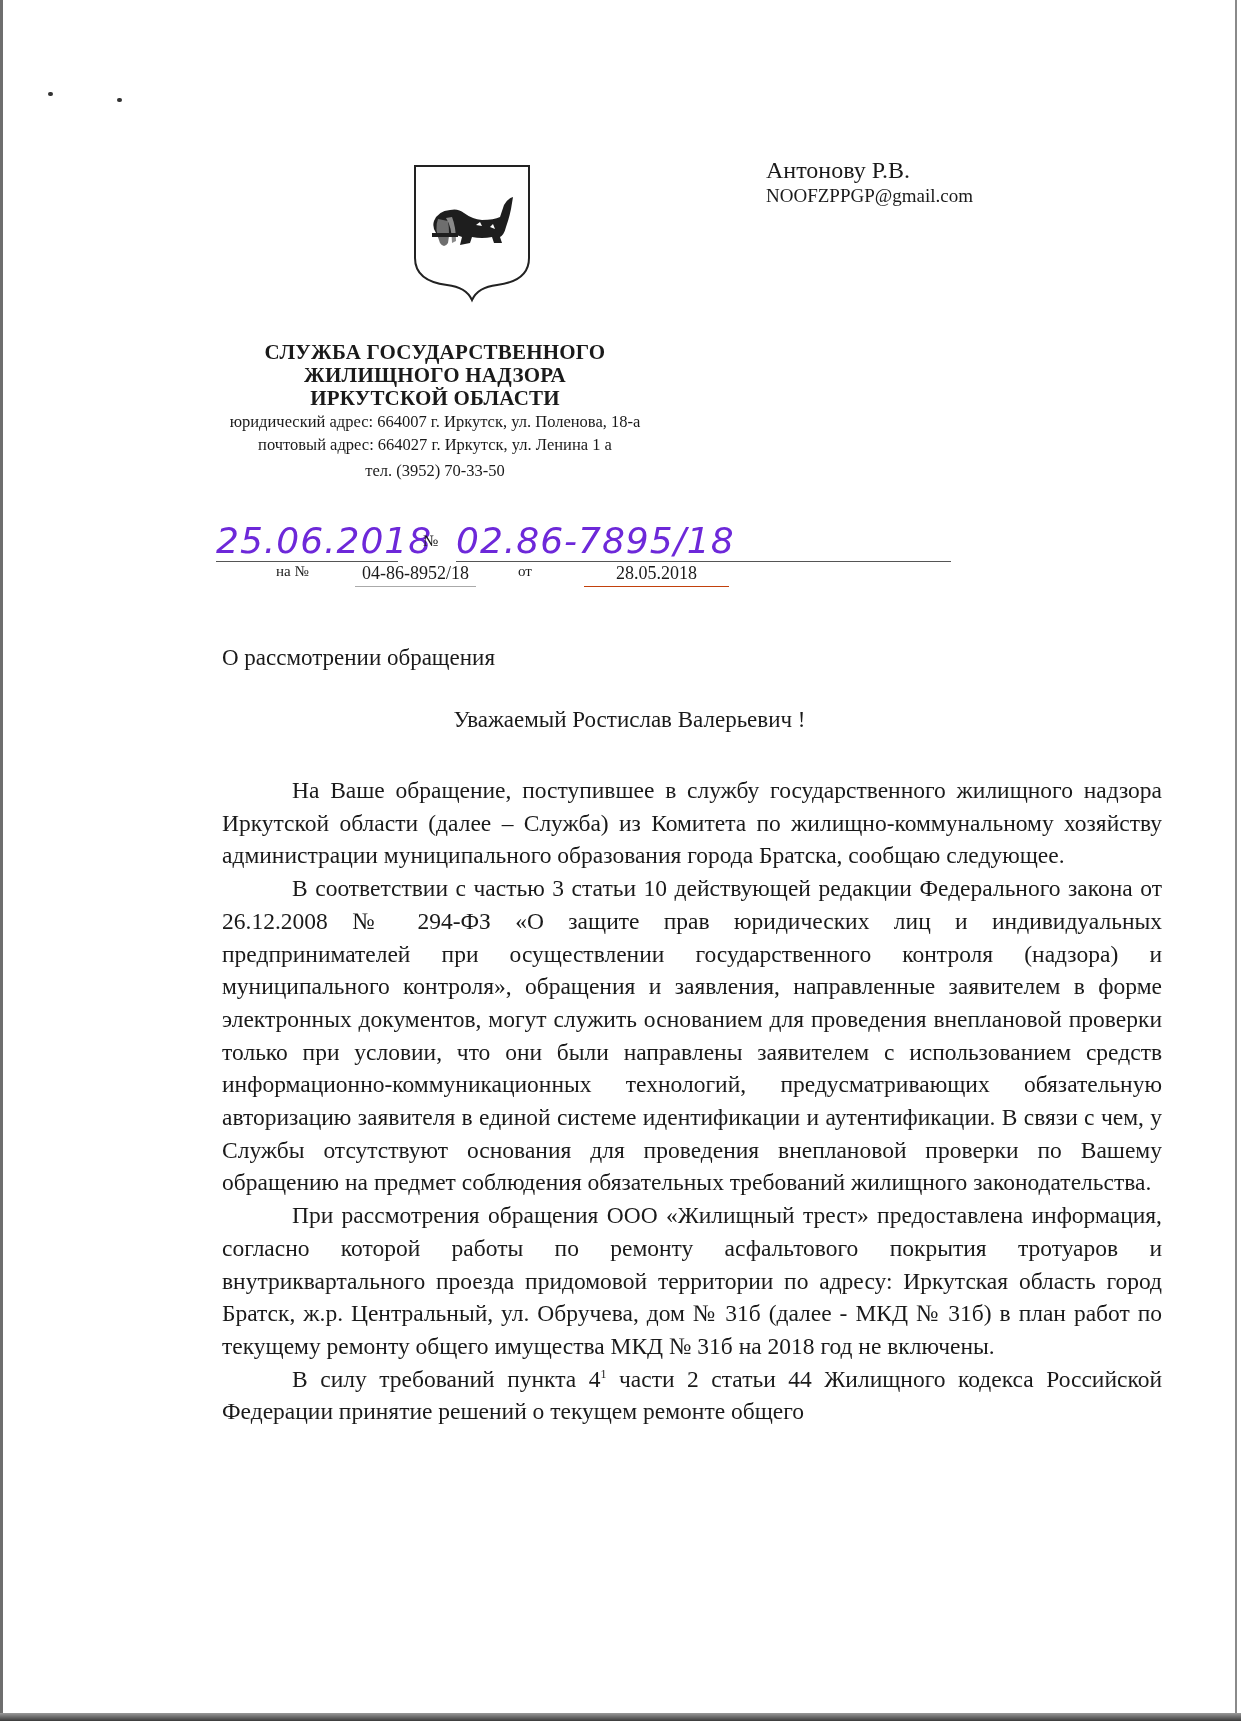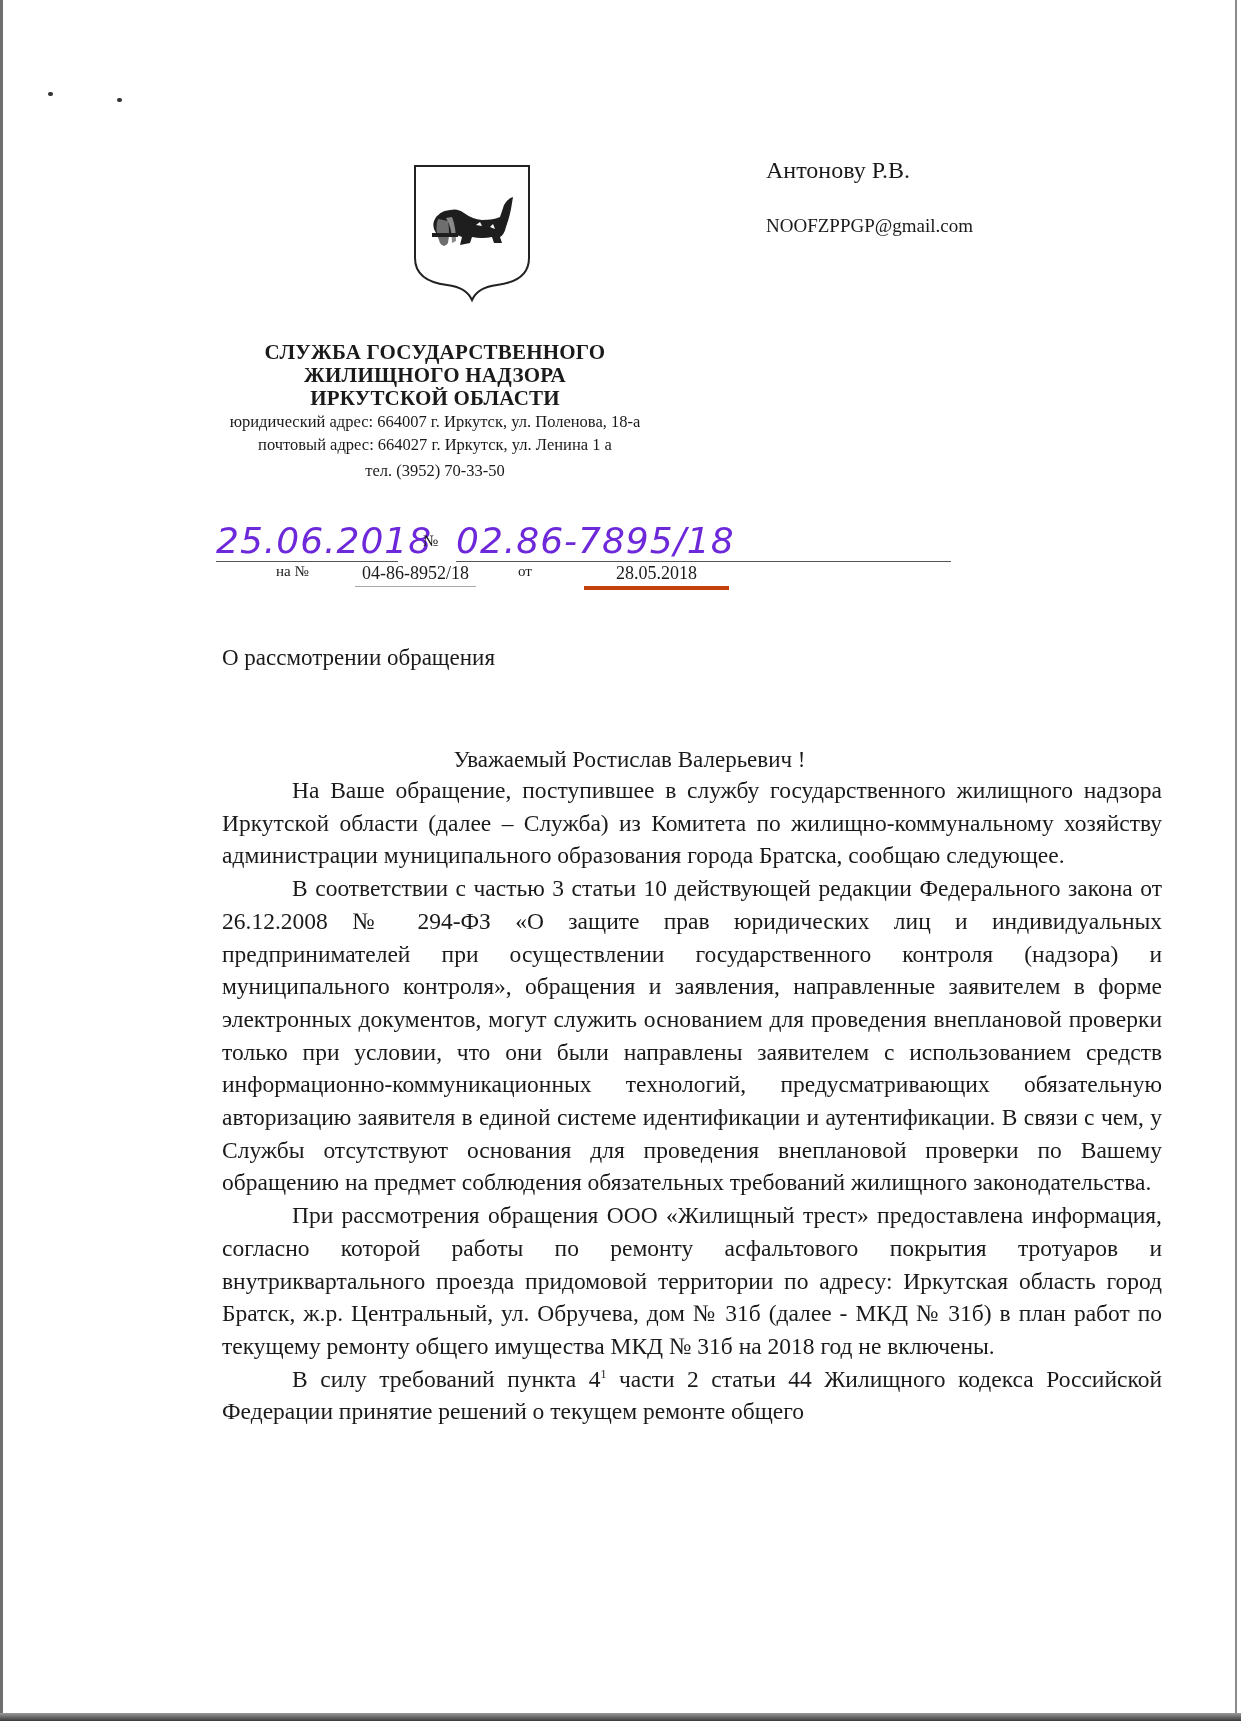--- a/index.html
+++ b/index.html
@@ -15,37 +15,37 @@
   .emblem { position: absolute; left: 412px; top: 163px; width: 120px; height: 140px; }
 
   .org-block { position: absolute; left: 210px; top: 322px; width: 450px; text-align: center; margin-top: 19px; }
   .org-name { font-weight: bold; font-size: 21px; line-height: 23px; letter-spacing: 0.2px; }
   .org-line { font-size: 16.5px; line-height: 23px; }
   .org-site { font-size: 16.5px; line-height: 28px; margin-top: 2px; }
   .org-site a { color: #1a1a1a; text-decoration: underline; }
 
   .recipient { position: absolute; left: 766px; top: 156px; }
   .recipient-name { font-size: 24px; line-height: 28px; }
-  .recipient-email { font-size: 19px; line-height: 24px; margin-top: 30px; }
+  .recipient-email { font-size: 19px; line-height: 24px; }
 
   .reg-row1 { position: absolute; left: 216px; top: 520px; height: 40px; }
   .hand { font-family: "DejaVu Sans", sans-serif; color: #6d28d9; font-size: 36px; font-style: italic; letter-spacing: 1px; position: absolute; top: 0; }
   .hand-date { left: 0; width: 182px; border-bottom: 1px solid #555; }
   .num-sign { position: absolute; left: 207px; top: 12px; font-size: 16px; }
   .hand-num { left: 240px; width: 495px; border-bottom: 1px solid #555; }
 
   .reg-row2 { position: absolute; left: 234px; top: 563px; font-size: 18px; }
   .reg-row2 span { position: absolute; white-space: nowrap; top: 0; margin-left: 42px; }
   .reg-label-na { left: 0; font-size: 15px; top: 3px; }
   .reg-ref { left: 79px; width: 121px; text-align: center; border-bottom: 1px solid #aaa; padding-bottom: 2px; }
   .reg-ot { left: 242px; font-size: 15px; top: 3px; }
-  .reg-date { left: 308px; width: 145px; text-align: center; border-bottom: 4px solid #c2410c; padding-bottom: 2px; }
+  .reg-date { left: 308px; width: 145px; text-align: center; border-bottom: 1px solid #c2410c; padding-bottom: 2px; }
 
   .subject { position: absolute; left: 222px; top: 645px; font-size: 23px; }
-  .salutation { position: absolute; left: 0; width: 1241px; top: 707px; text-align: center; font-size: 23px; padding-left: 18px; box-sizing: border-box; margin-top: 40px; }
+  .salutation { position: absolute; left: 0; width: 1241px; top: 707px; text-align: center; font-size: 23px; padding-left: 18px; box-sizing: border-box; }
 
   .body-text {
     position: absolute; left: 222px; top: 774px; width: 940px;
     font-size: 23.5px; line-height: 32.7px; text-align: justify;
     font-family: "Liberation Serif", serif;
   }
   .body-text p { margin: 0; text-indent: 70px; }
   sup { font-size: 12px; vertical-align: 9px; line-height: 0; }
 </style>
 </head>

